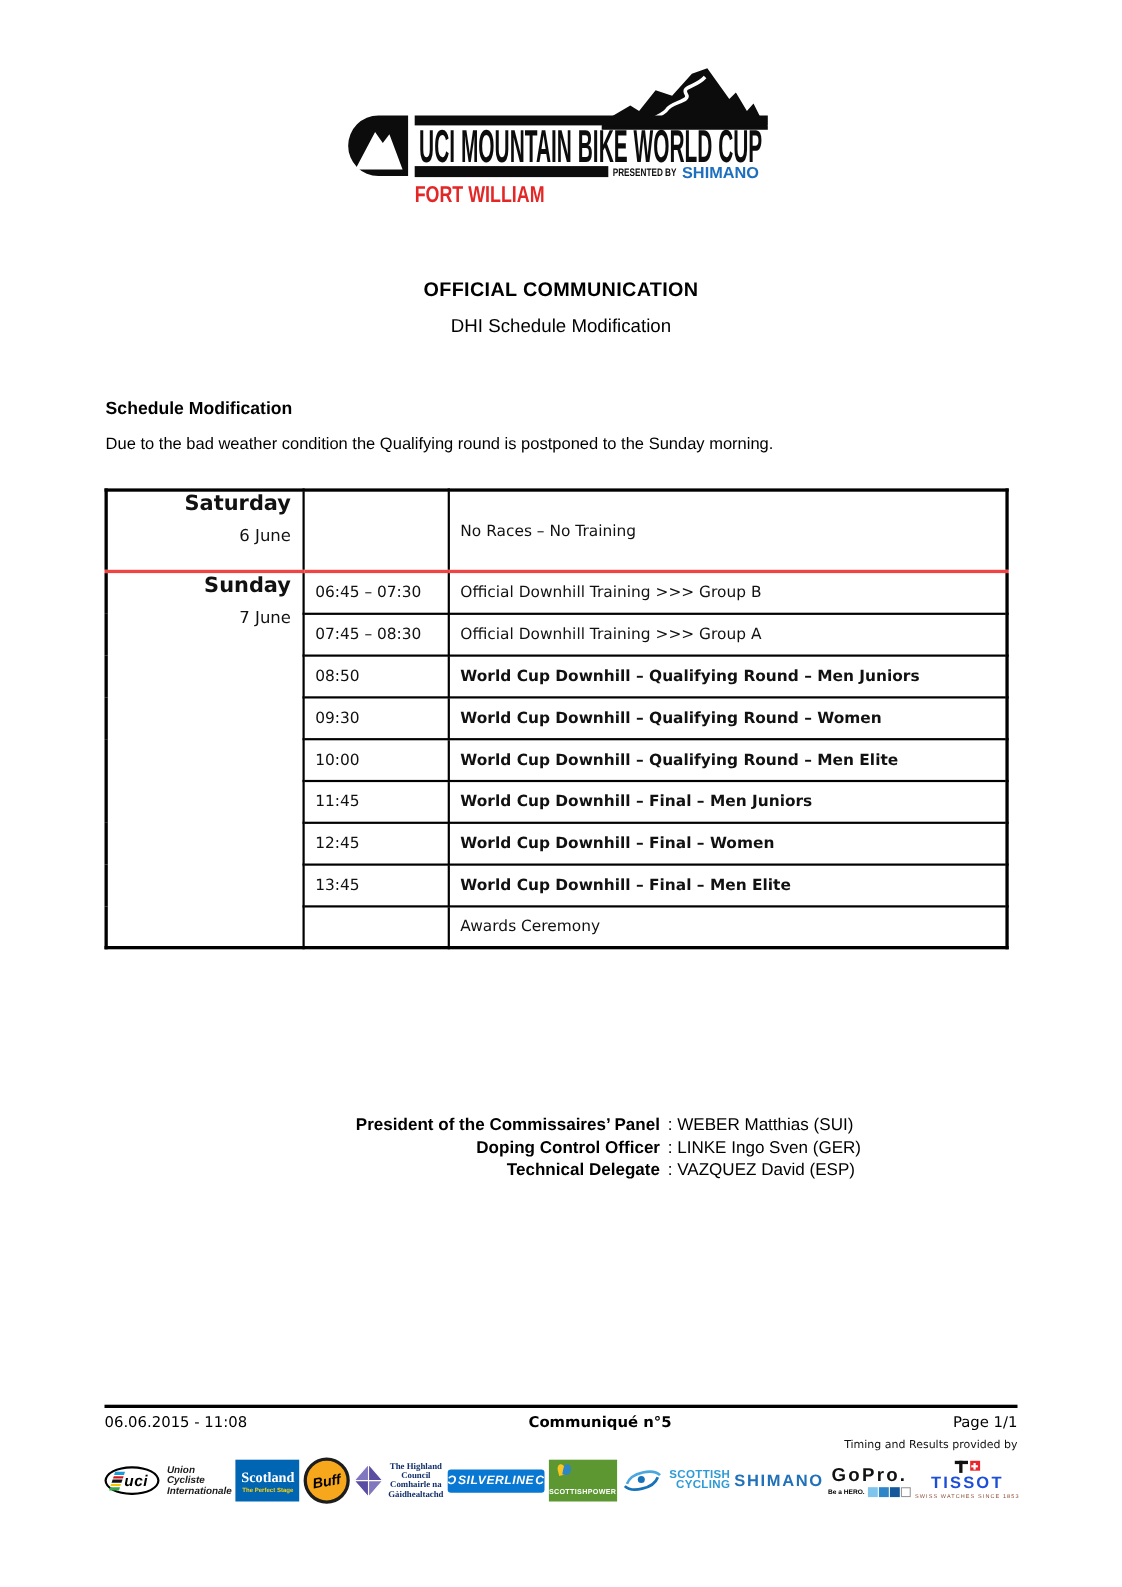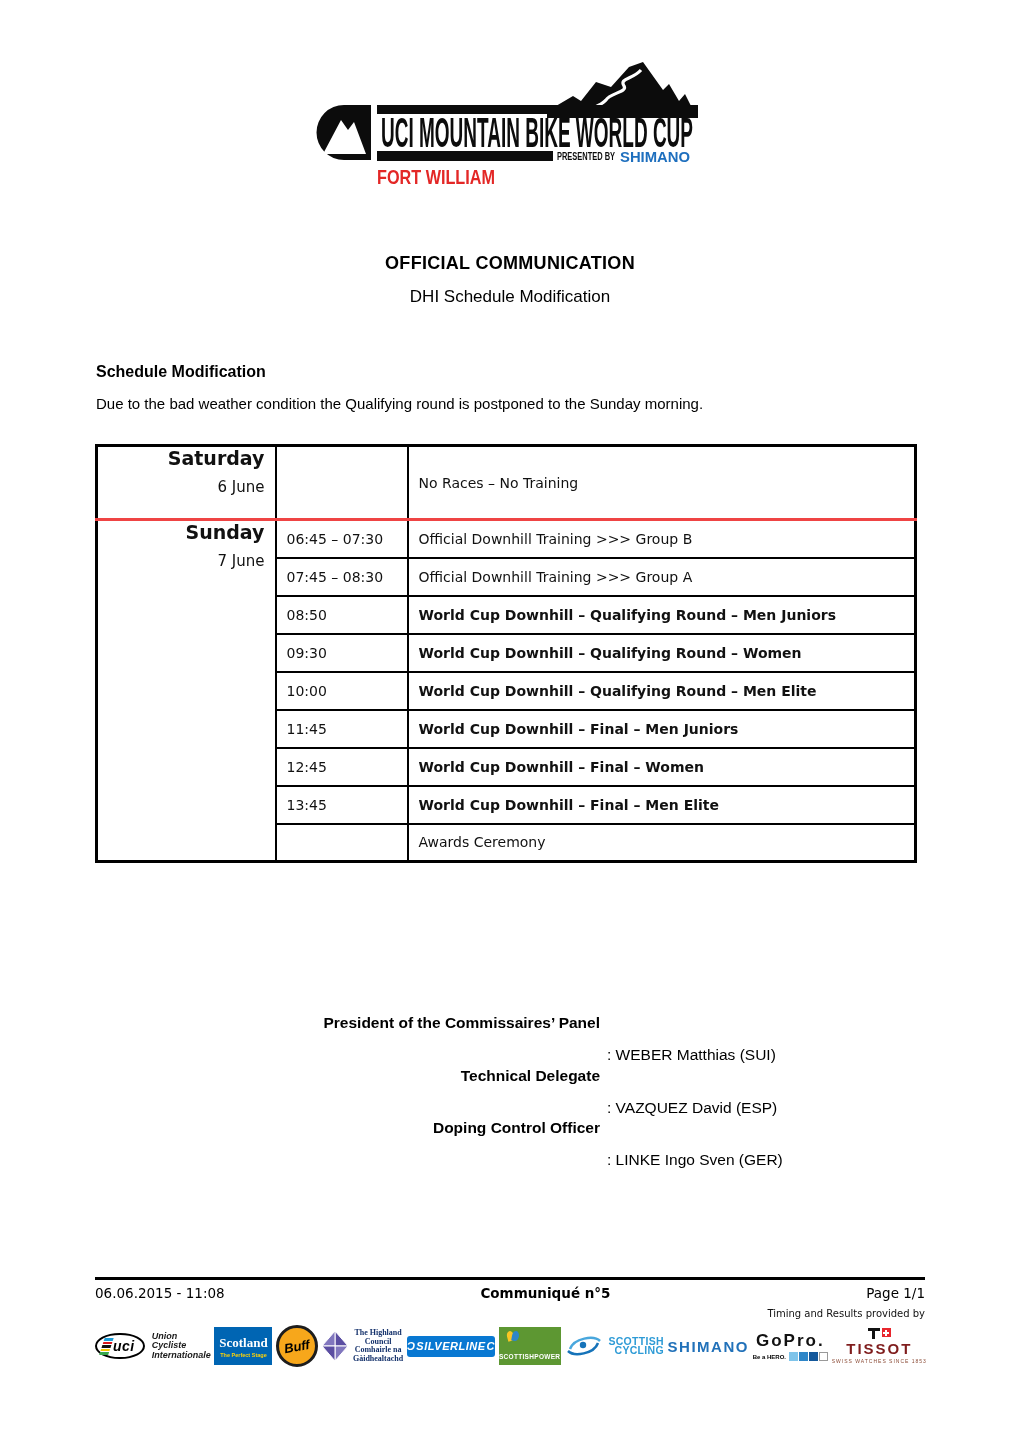--- a/index.html
+++ b/index.html
@@ -31,21 +31,21 @@
   .day-name { font-size:19px; font-weight:bold; font-family:"DejaVu Sans",sans-serif; }
   .day-date { font-size:15px; margin-top:9px; font-family:"DejaVu Sans",sans-serif; }
   td.time-cell { vertical-align:middle; }
   td.event-cell { vertical-align:middle; }
   td.event-cell.b { font-weight:bold; }
 
   
   .officials { position:absolute; left:95px; top:1013px; width:830px; font-size:15.5px; }
   .off-row { display:flex; line-height:20.5px; }
   .off-label { width:505px; text-align:right; font-weight:bold; }
-  .off-value { margin-left:7px; white-space:pre;margin-top:32px; }
+  .off-value { margin-left:7px; white-space:pre; }
 
   
   .footrule { position:absolute; left:95px; top:1277px; width:830px; height:3px; background:#000; }
   .footer { position:absolute; left:95px; top:1285px; width:830px; display:flex;
     justify-content:space-between; font-family:"DejaVu Sans",sans-serif; font-size:13.5px; }
   .footer .center { font-weight:bold; }
 
   
   .timing-note { position:absolute; right:95px; top:1308px; font-size:10px;
     font-family:"DejaVu Sans",sans-serif; color:#111; }
@@ -101,21 +101,21 @@
   .gp-sq i { display:block; width:9px; height:9px; }
 
   .sp-tissot { display:flex; flex-direction:column; align-items:center; }
   .ts-mark { display:flex; align-items:flex-start; gap:2px; margin-bottom:1px; }
   .t-glyph { position:relative; width:12px; height:11px; }
   .t-glyph .bar { position:absolute; top:0; left:0; right:0; height:3px; background:#111; }
   .t-glyph .stem { position:absolute; top:0; left:4.5px; width:3px; height:11px; background:#111; }
   .plus-box { width:9px; height:9px; background:#E8262D; position:relative; }
   .plus-box .h { position:absolute; left:1.5px; top:3.5px; width:6px; height:2px; background:#fff; }
   .plus-box .v { position:absolute; left:3.5px; top:1.5px; width:2px; height:6px; background:#fff; }
-  .ts-name { font-size:15px; font-weight:900; letter-spacing:2px; color:#7f1d1d;text-align:right; }
+  .ts-name { font-size:15px; font-weight:900; letter-spacing:2px; color:#1d4ed8;text-align:right; }
   .ts-tag { font-size:5px; color:#8a4a35; letter-spacing:1px; margin-top:1px; }
 </style>
 </head>
 <body>
 
 <div class="page">
 
   <div class="logo-wrap">
     <svg width="392" height="132" viewBox="0 0 392 132">
 
@@ -201,26 +201,26 @@
     </tr>
   </tbody>
     </table>
 
   <div class="officials">
     <div class="off-row">
       <span class="off-label">President of the Commissaires’ Panel</span>
       <span class="off-value">: WEBER Matthias (SUI)</span>
     </div>
     <div class="off-row">
+      <span class="off-label">Doping Control Officer</span>
+      <span class="off-value">: LINKE Ingo Sven (GER)</span>
+    </div>
+    <div class="off-row">
       <span class="off-label">Technical Delegate</span>
       <span class="off-value">: VAZQUEZ David (ESP)</span>
-    </div>
-    <div class="off-row">
-      <span class="off-label">Doping Control Officer</span>
-      <span class="off-value">: LINKE Ingo Sven (GER)</span>
     </div>
   </div>
 
   <div class="footrule"></div>
   <div class="footer">
     <span>06.06.2015 - 11:08</span>
     <span class="center">Communiqué n°5</span>
     <span>Page 1/1</span>
   </div>
 

